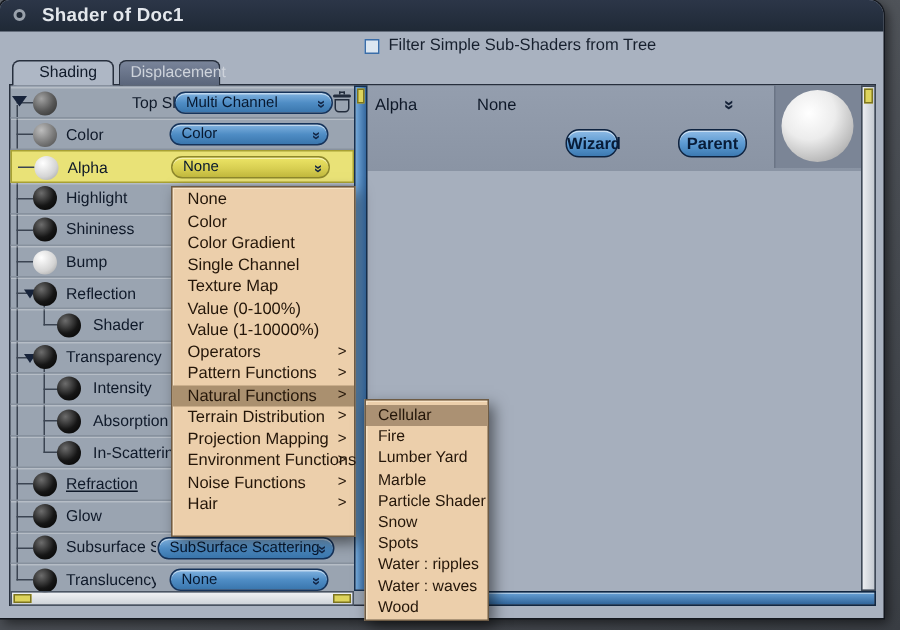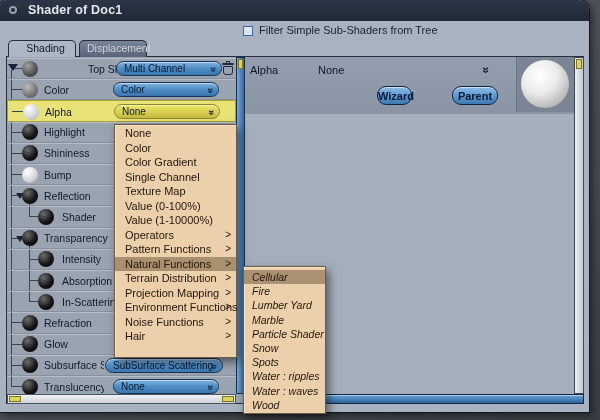--- a/index.html
+++ b/index.html
@@ -72,21 +72,21 @@
   .preview-sphere{position:absolute;left:521px;top:60px;width:48px;height:48px;border-radius:50%;
     background:radial-gradient(circle at 38% 32%,#fff,#ececec 40%,#bdbdbd 72%,#8e8e8e 100%);}
   
   .menu{position:absolute;background:var(--menu,#eccfab);border:1px solid #6d5b45;
     box-shadow:3px 4px 9px rgba(0,0,0,.5),inset 1px 1px 0 #f7e3c6;z-index:10;}
   #menu{left:114px;top:124px;width:123px;height:234px;padding-top:1px;}
   #submenu{left:243px;top:266px;width:83px;height:148px;padding-top:3px;z-index:11;}
   .menu-item{position:relative;height:14.5px;line-height:14.5px;font-size:11px;color:#241609;padding-left:10px;white-space:nowrap;}
   .menu-item.hl{background:var(--menu-hl,#aa906f);}
   .menu-item .arrow{position:absolute;right:5px;top:0;font-size:10px;}
-  .sub-item{height:14.2px;line-height:14.2px;font-size:10.5px;color:#241609;padding-left:8px;white-space:nowrap;font-style:italic;}
+  .sub-item{height:14.2px;line-height:14.2px;font-size:10.5px;color:#241609;padding-left:8px;white-space:nowrap;}
   .sub-item.hl{background:#ab9173;}
 </style>
 </head>
 <body>
 
 <div class="stage">
   <div class="window">
 
     <div class="titlebar">
       <span class="winbtn"></span>
@@ -172,21 +172,21 @@
           <span class="row-label" style="left: 55px;">Absorption</span>
         </div>
         <div class="tree-row" style="top: 291.2px;">
           <div class="tick" style="left: 22px; width: 10px;"></div>
           <div class="sphere black" style="left: 31px;"></div>
           <span class="row-label" style="left: 55px;">In-Scattering</span>
         </div>
         <div class="tree-row" style="top: 312.4px;">
           <div class="tick" style="left: 4px; width: 11px;"></div>
           <div class="sphere black" style="left: 15px;"></div>
-          <span class="row-label" style="left: 37px;">Refraction</span>
+          <span class="row-label" style="left: 37px; text-decoration: underline;">Refraction</span>
         </div>
         <div class="tree-row" style="top: 333.6px;">
           <div class="tick" style="left: 4px; width: 11px;"></div>
           <div class="sphere black" style="left: 15px;"></div>
           <span class="row-label" style="left: 37px;">Glow</span>
         </div>
         <div class="tree-row" style="top: 354.8px;">
           <div class="tick" style="left: 4px; width: 11px;"></div>
           <div class="sphere black" style="left: 15px;"></div>
           <span class="row-label clip" style="left: 37px;">Subsurface Scattering</span>

